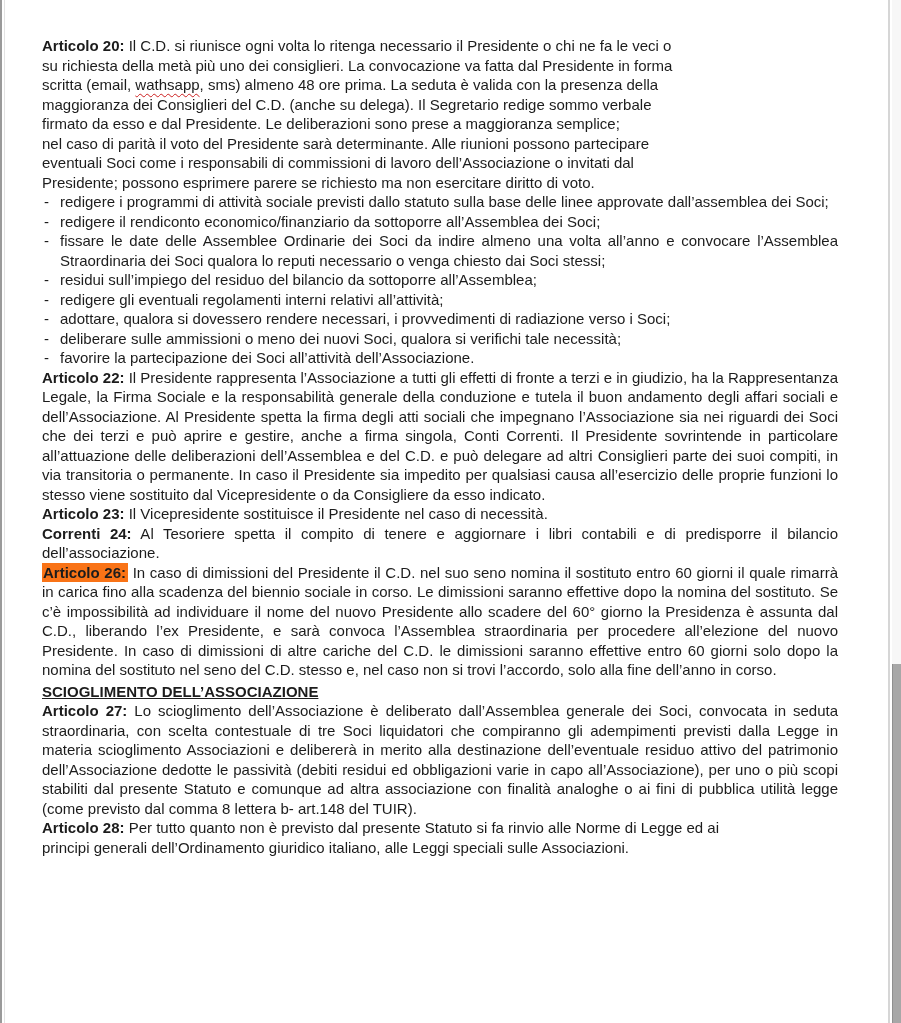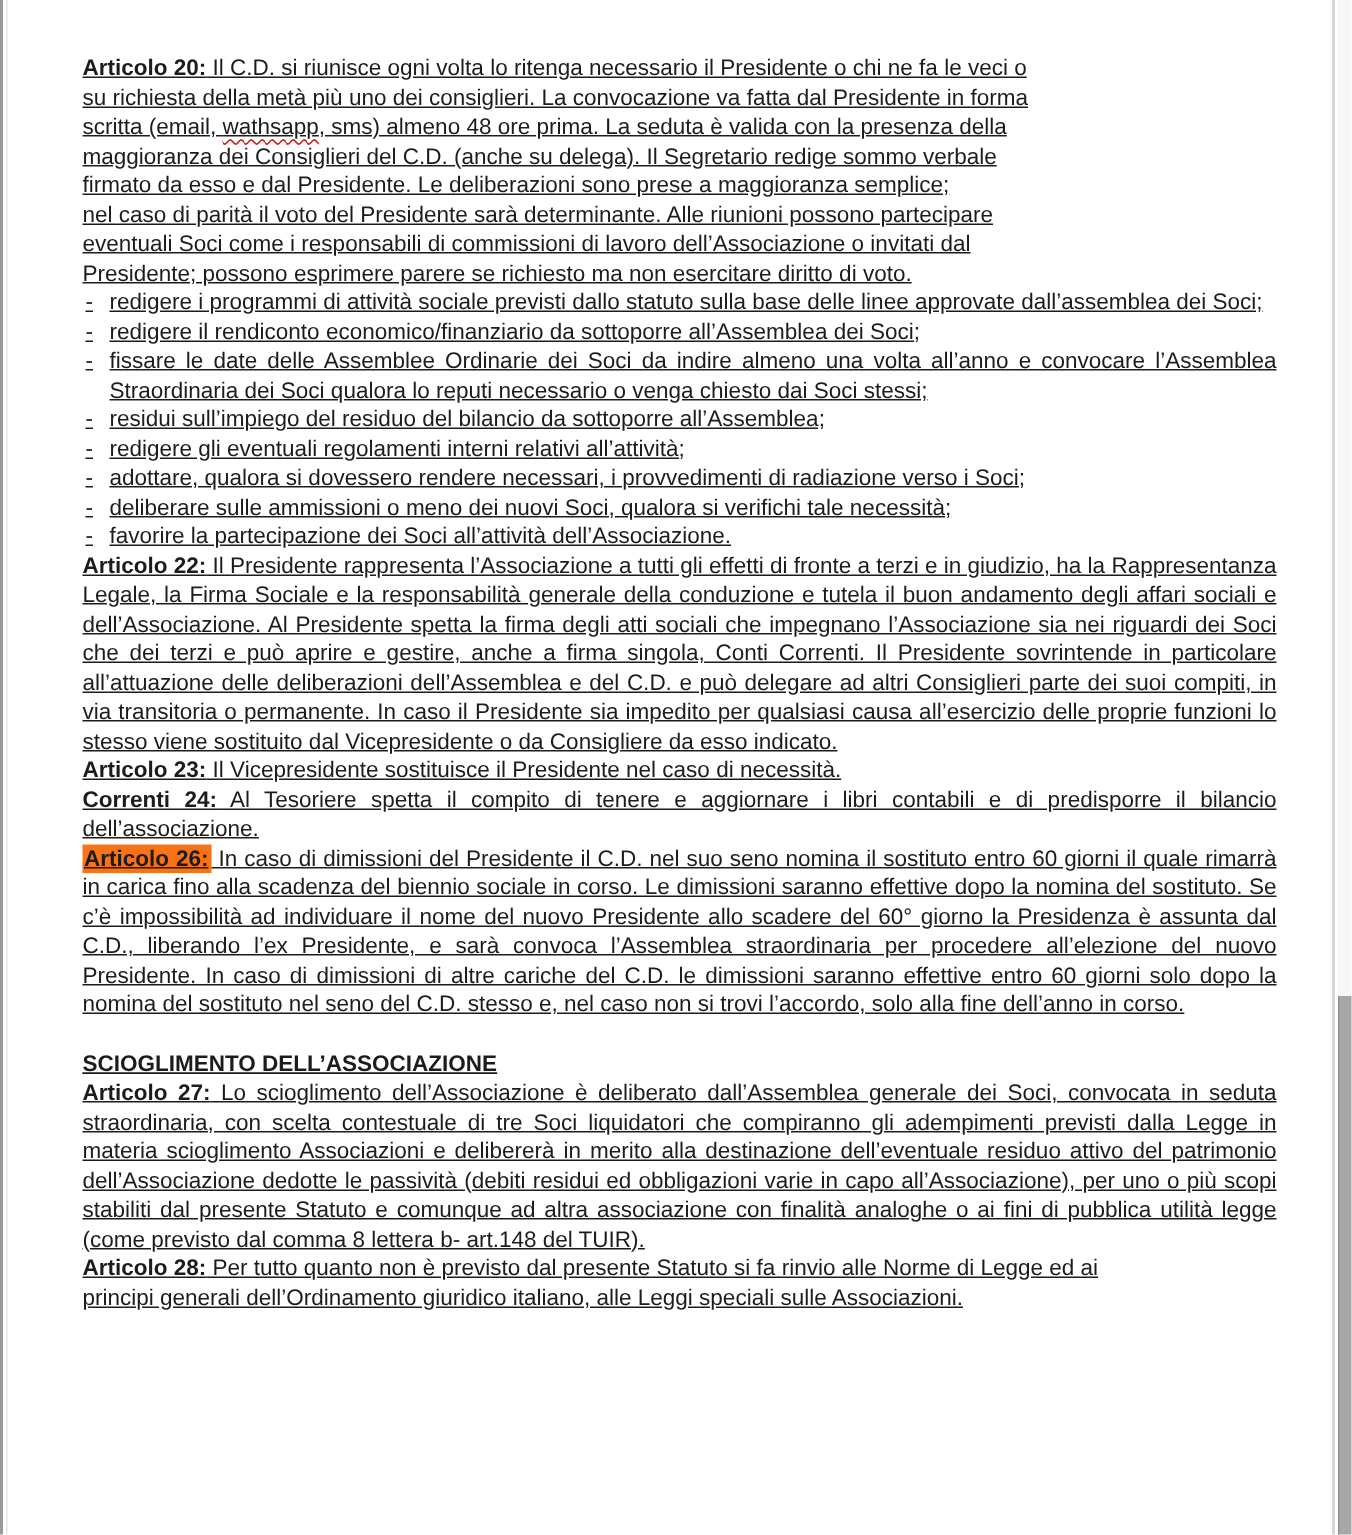--- a/index.html
+++ b/index.html
@@ -7,25 +7,24 @@
     width: 901px; height: 1023px;
     background: #ffffff;
     overflow: hidden;
     position: relative;
     font-family: "Liberation Sans", sans-serif;
     color: #1c1c1c;
     -webkit-font-smoothing: antialiased;
   }
   .doc {
     position: absolute;
-    left: 55px; top: 36px;
+    left: 42px; top: 36px;
     width: 796px;
     font-size: 15px;
     line-height: 19.5px;
-    text-decoration: underline;
   }
   p.para { margin: 0; }
   .just { text-align: justify; text-justify: inter-word; }
   .preline { white-space: pre-line; }
   b, .b { font-weight: bold; }
   .hl { background: #f97316; padding: 1px 2px 1px 1px; }
   .sq {
     text-decoration-line: underline;
     text-decoration-style: wavy;
     text-decoration-color: #cc1f1f;
@@ -35,21 +34,21 @@
   .bullet { display: flex; }
   .bullet .dash {
     flex: 0 0 18px;
     padding-left: 2px;
     box-sizing: border-box;
   }
   .bullet .btxt { flex: 1 1 auto; text-align: justify; text-justify: inter-word; }
   .shead {
     font-weight: bold;
     text-decoration: underline;
-    margin-top: 20px;
+    margin-top: 2px;
   }
   
   .edge-left-1 { position: absolute; left: 0; top: 0; width: 2px; height: 1023px; background: #9a9a9a; }
   .edge-left-2 { position: absolute; left: 4px; top: 0; width: 1px; height: 1023px; background: #e3e3e3; }
   .edge-right  { position: absolute; left: 888px; top: 0; width: 2px; height: 1023px; background: #d6d6d6; }
   .sb-track {
     position: absolute; left: 892px; top: 0; width: 9px; height: 1023px;
     background: #f7f7f7;
   }
   .sb-thumb {

